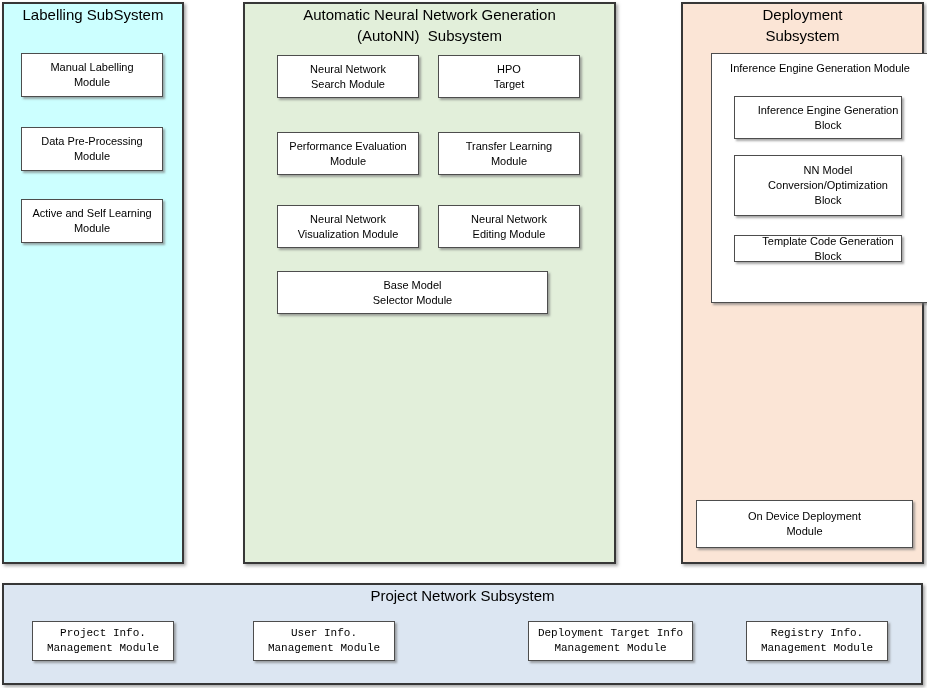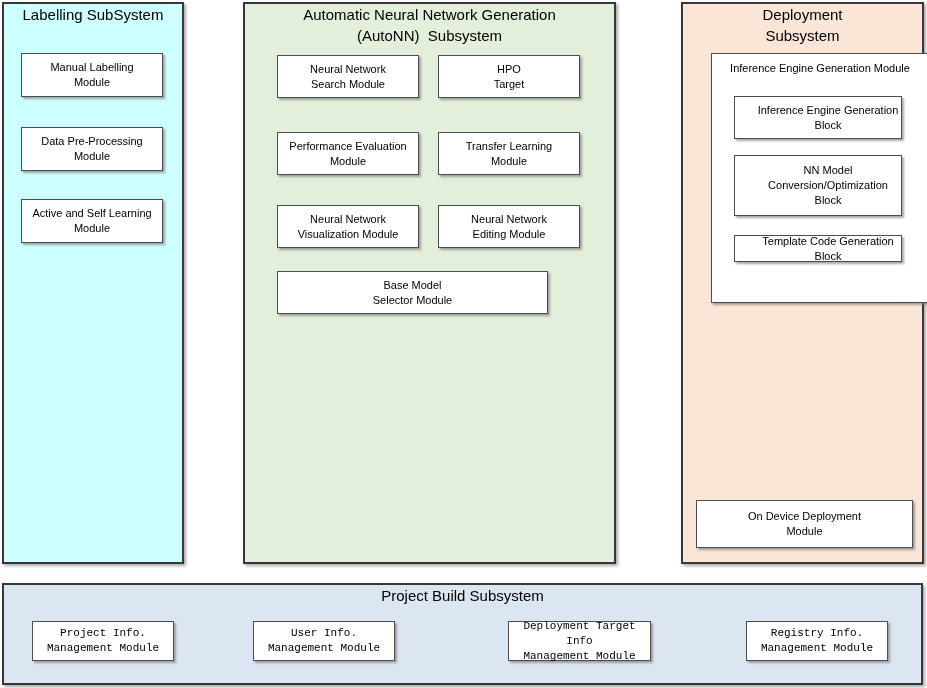--- a/index.html
+++ b/index.html
@@ -59,21 +59,21 @@
   .rb{left:22px;width:168px;padding-left:20px;}
   #rb1{top:42px;height:43px}
   #rb2{top:101px;height:61px}
   #rb3{top:181px;height:27px}
   #rb4{top:29px;height:43px}
   #rb5{top:86px;height:45px}
   #box-ondevice{left:13px;top:488px;width:217px;height:48px;margin-top:8px;}
 
   
   .pb{top:36px;width:142px;height:40px;font-family:Liberation Mono, monospace;}
-  #pb1{left:28px}#pb2{left:249px}#pb3{left:504px;width:143px}#pb4{left:742px}
+  #pb1{left:28px}#pb2{left:249px}#pb3{left:524px;width:165px}#pb4{left:742px}
 </style>
 </head>
 <body>
 
 <div class="stage">
 
   <section class="panel" id="panel-labelling">
     <div class="panel-title">Labelling SubSystem</div>
     <div class="box lb" id="lb1">Manual Labelling
 Module</div>
@@ -116,21 +116,21 @@
       <div class="box rb" id="rb3">Template Code Generation
 Block</div>
     </div>
 
 
     <div class="box" id="box-ondevice">On Device Deployment
 Module</div>
   </section>
 
   <section class="panel" id="panel-pm">
-    <div class="panel-title">Project Build Subsystem</div>
+    <div class="panel-title">Project Network Subsystem</div>
     <div class="box pb" id="pb1">Project Info.
 Management Module</div>
     <div class="box pb" id="pb2">User Info.
 Management Module</div>
     <div class="box pb" id="pb3">Deployment Target Info
 Management Module</div>
     <div class="box pb" id="pb4">Registry Info.
 Management Module</div>
   </section>
 

